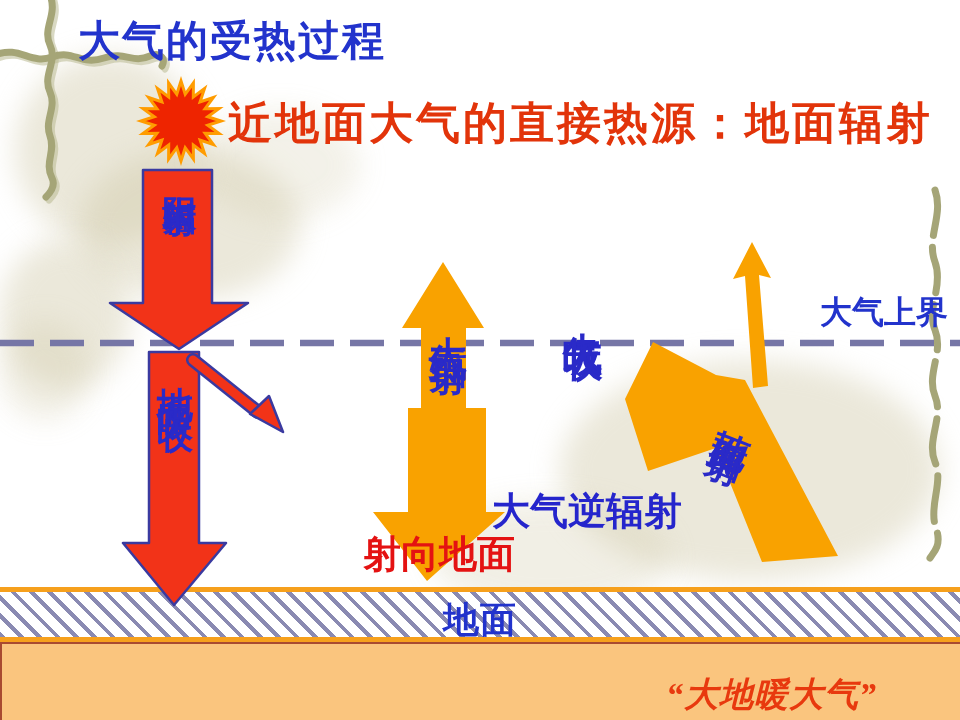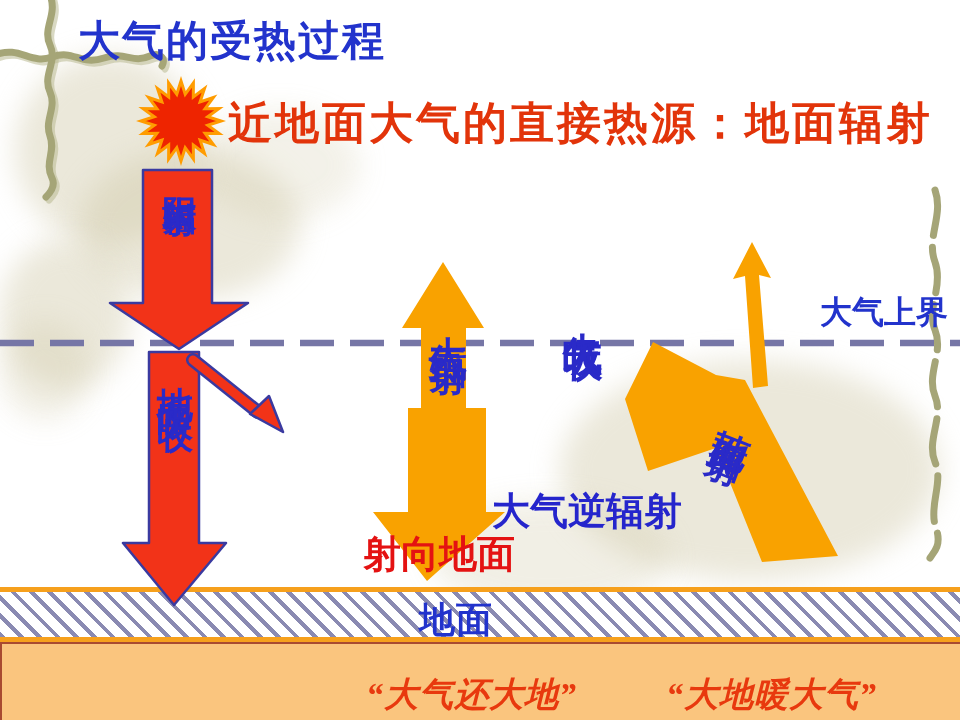--- a/index.html
+++ b/index.html
@@ -33,21 +33,21 @@
           transform:rotate(21deg);transform-origin:top left;}
   .red-b{font-weight:bold;color:#E41212;}
   .weaken{left:237px;top:364px;font-size:34px;letter-spacing:4px;}
   .toground{left:363px;top:529px;font-size:38px;letter-spacing:0px;text-align:right;}
   .counter{left:476px;top:486px;font-family:"Liberation Serif",serif;font-weight:600;
            font-size:38px;color:#2525CC;margin-left:16px;}
   .blue-b{font-weight:bold;color:#2233CC;}
   .tospace{left:646px;top:204px;font-size:32px;}
   .atop{left:820px;top:291px;font-size:32px;}
   .gwarm{left:83px;top:592px;font-size:37px;letter-spacing:2px;}
-  .gnd{left:419px;top:596px;font-size:36px;letter-spacing:1px;}
+  .gnd{left:443px;top:596px;font-size:36px;letter-spacing:1px;}
   .quote{position:absolute;top:672px;z-index:5;font-family:"Liberation Serif",serif;
          font-weight:bold;font-style:italic;font-size:34px;color:#E8390E;letter-spacing:1px;}
   .q1{left:88px;} .q2{left:366px;} .q3{left:666px;}
 </style>
 </head>
 <body>
 
 <div id="slide">
 
   <div class="blob" style="left:15px;top:55px;width:190px;height:190px;"></div>
@@ -100,16 +100,15 @@
   <div class="lbl vtext v-solar">太阳辐射</div>
   <div class="lbl vtext v-gabs">地面吸收</div>
   <div class="lbl vtext v-arad">大气辐射</div>
   <div class="lbl red-b toground">射向地面</div>
   <div class="lbl counter">大气逆辐射</div>
   <div class="lbl vtext v-aabs">大气吸收</div>
   <div class="lbl blue-b atop">大气上界</div>
   <div class="lbl vtext v-grad">地面辐射</div>
   <div class="lbl blue-b gnd">地面</div>
 
-  <div class="quote q2">“大气还大地”</div>
   <div class="quote q3">“大地暖大气”</div>
 
 </div>
 
 </body></html>

